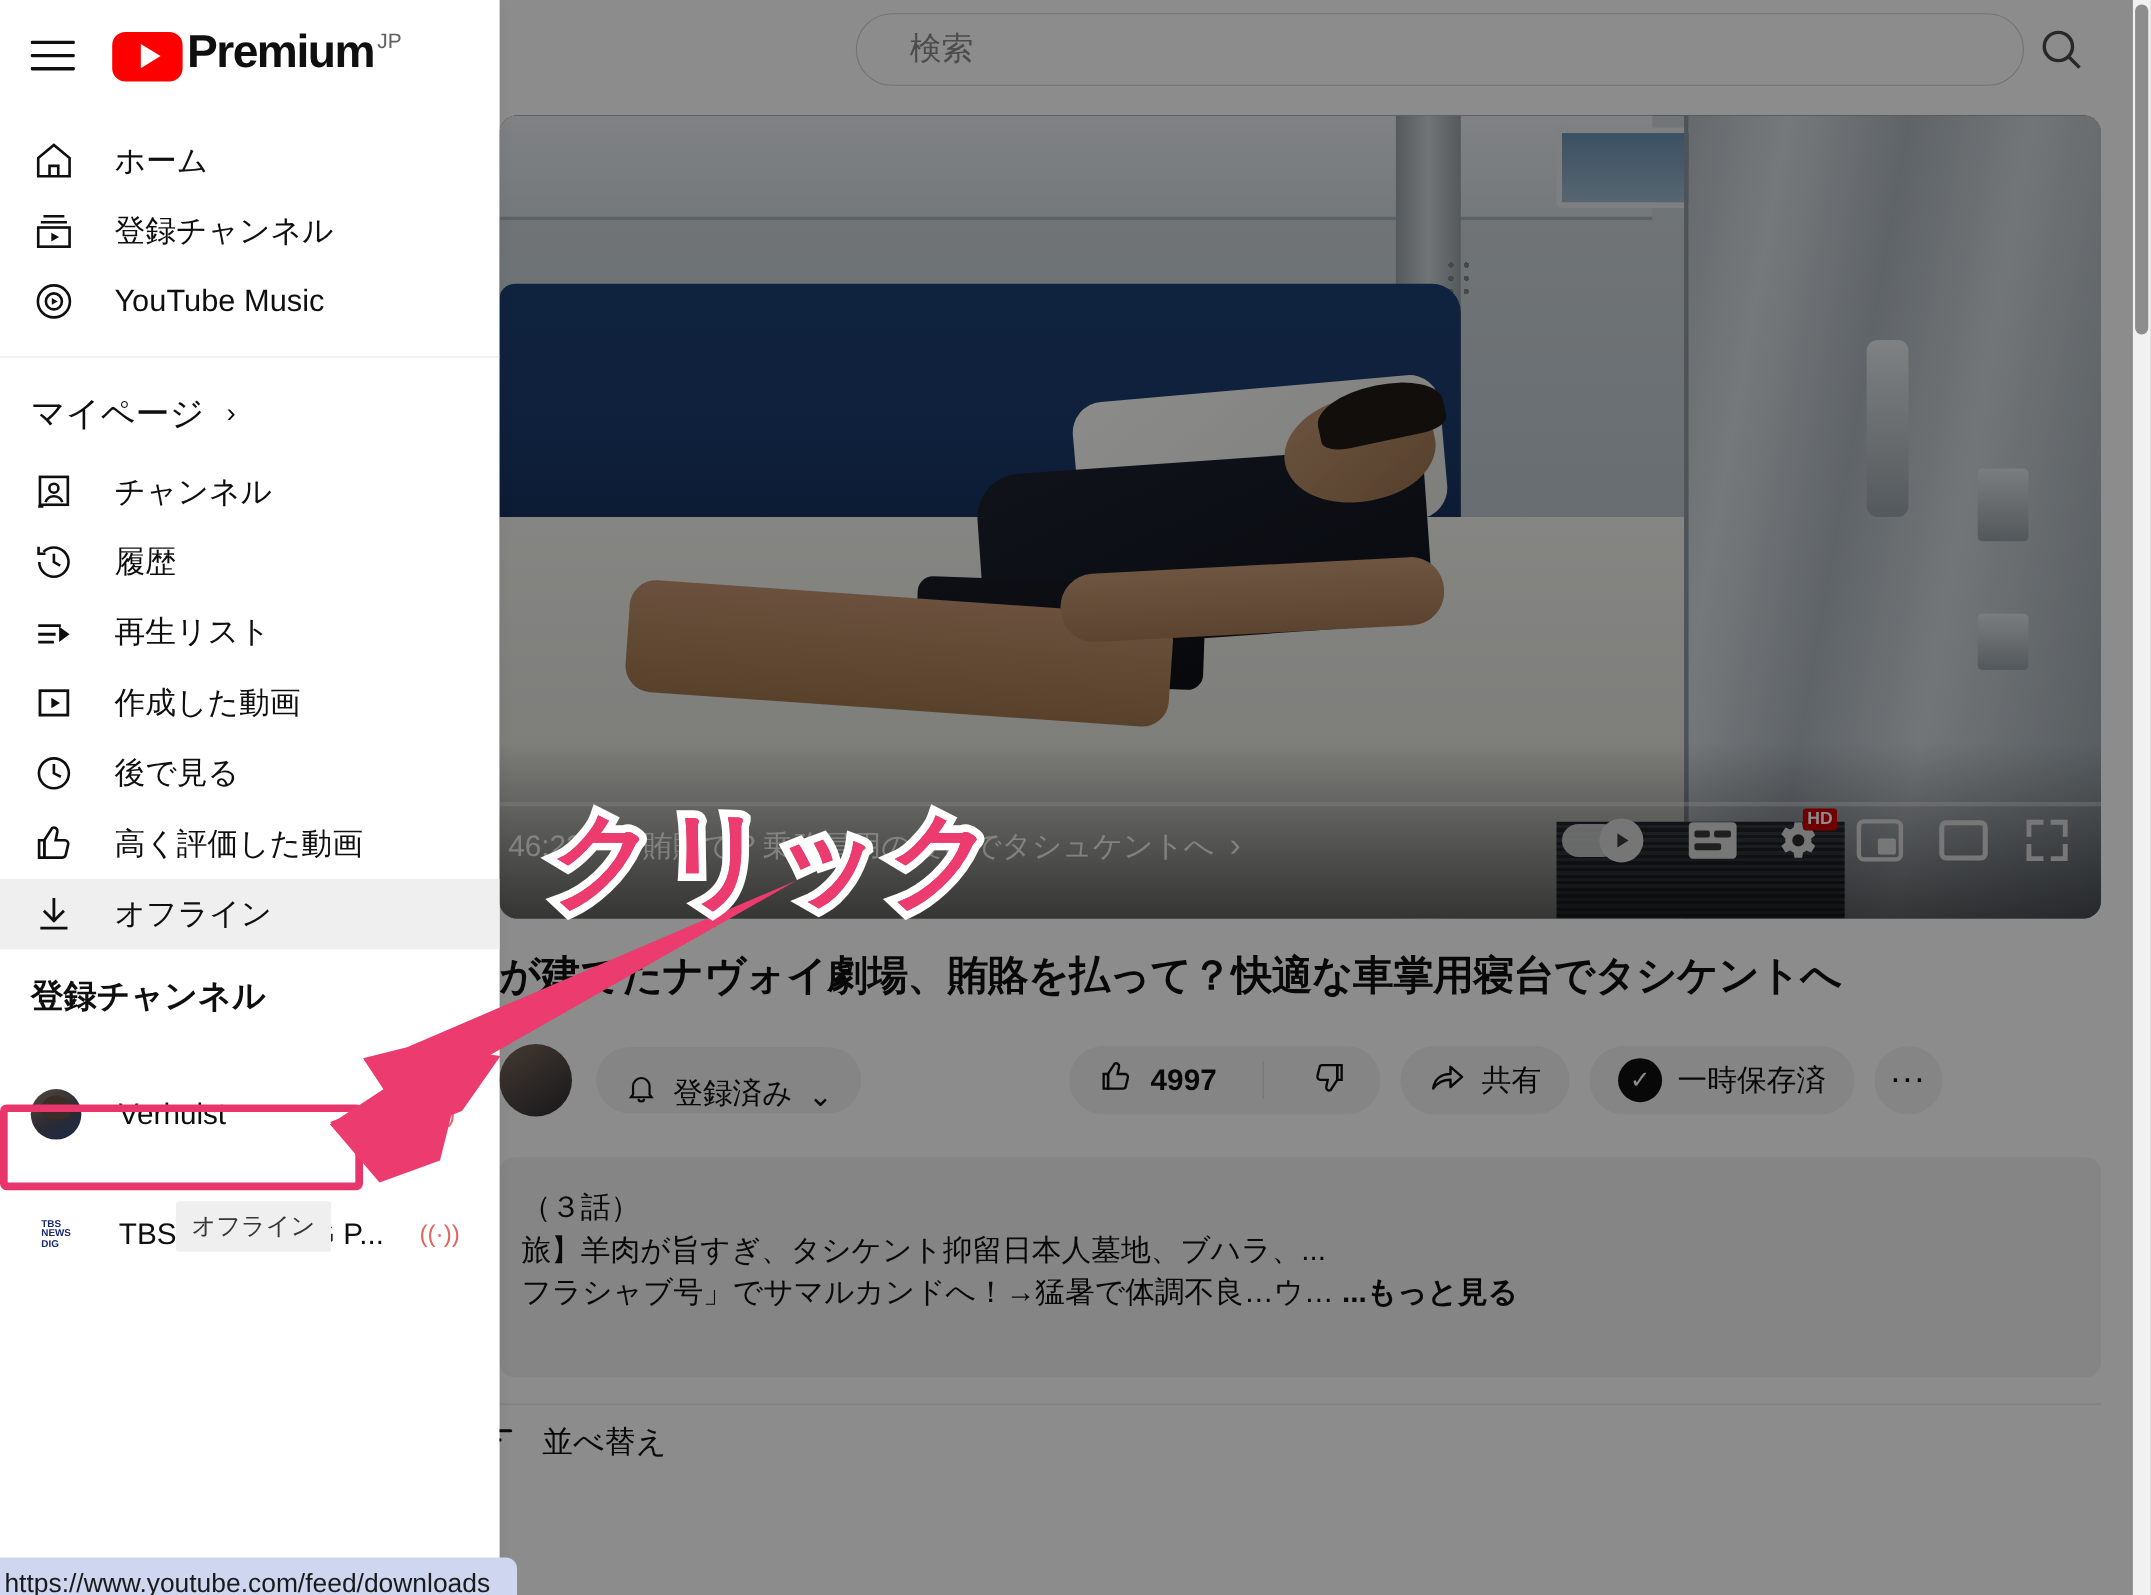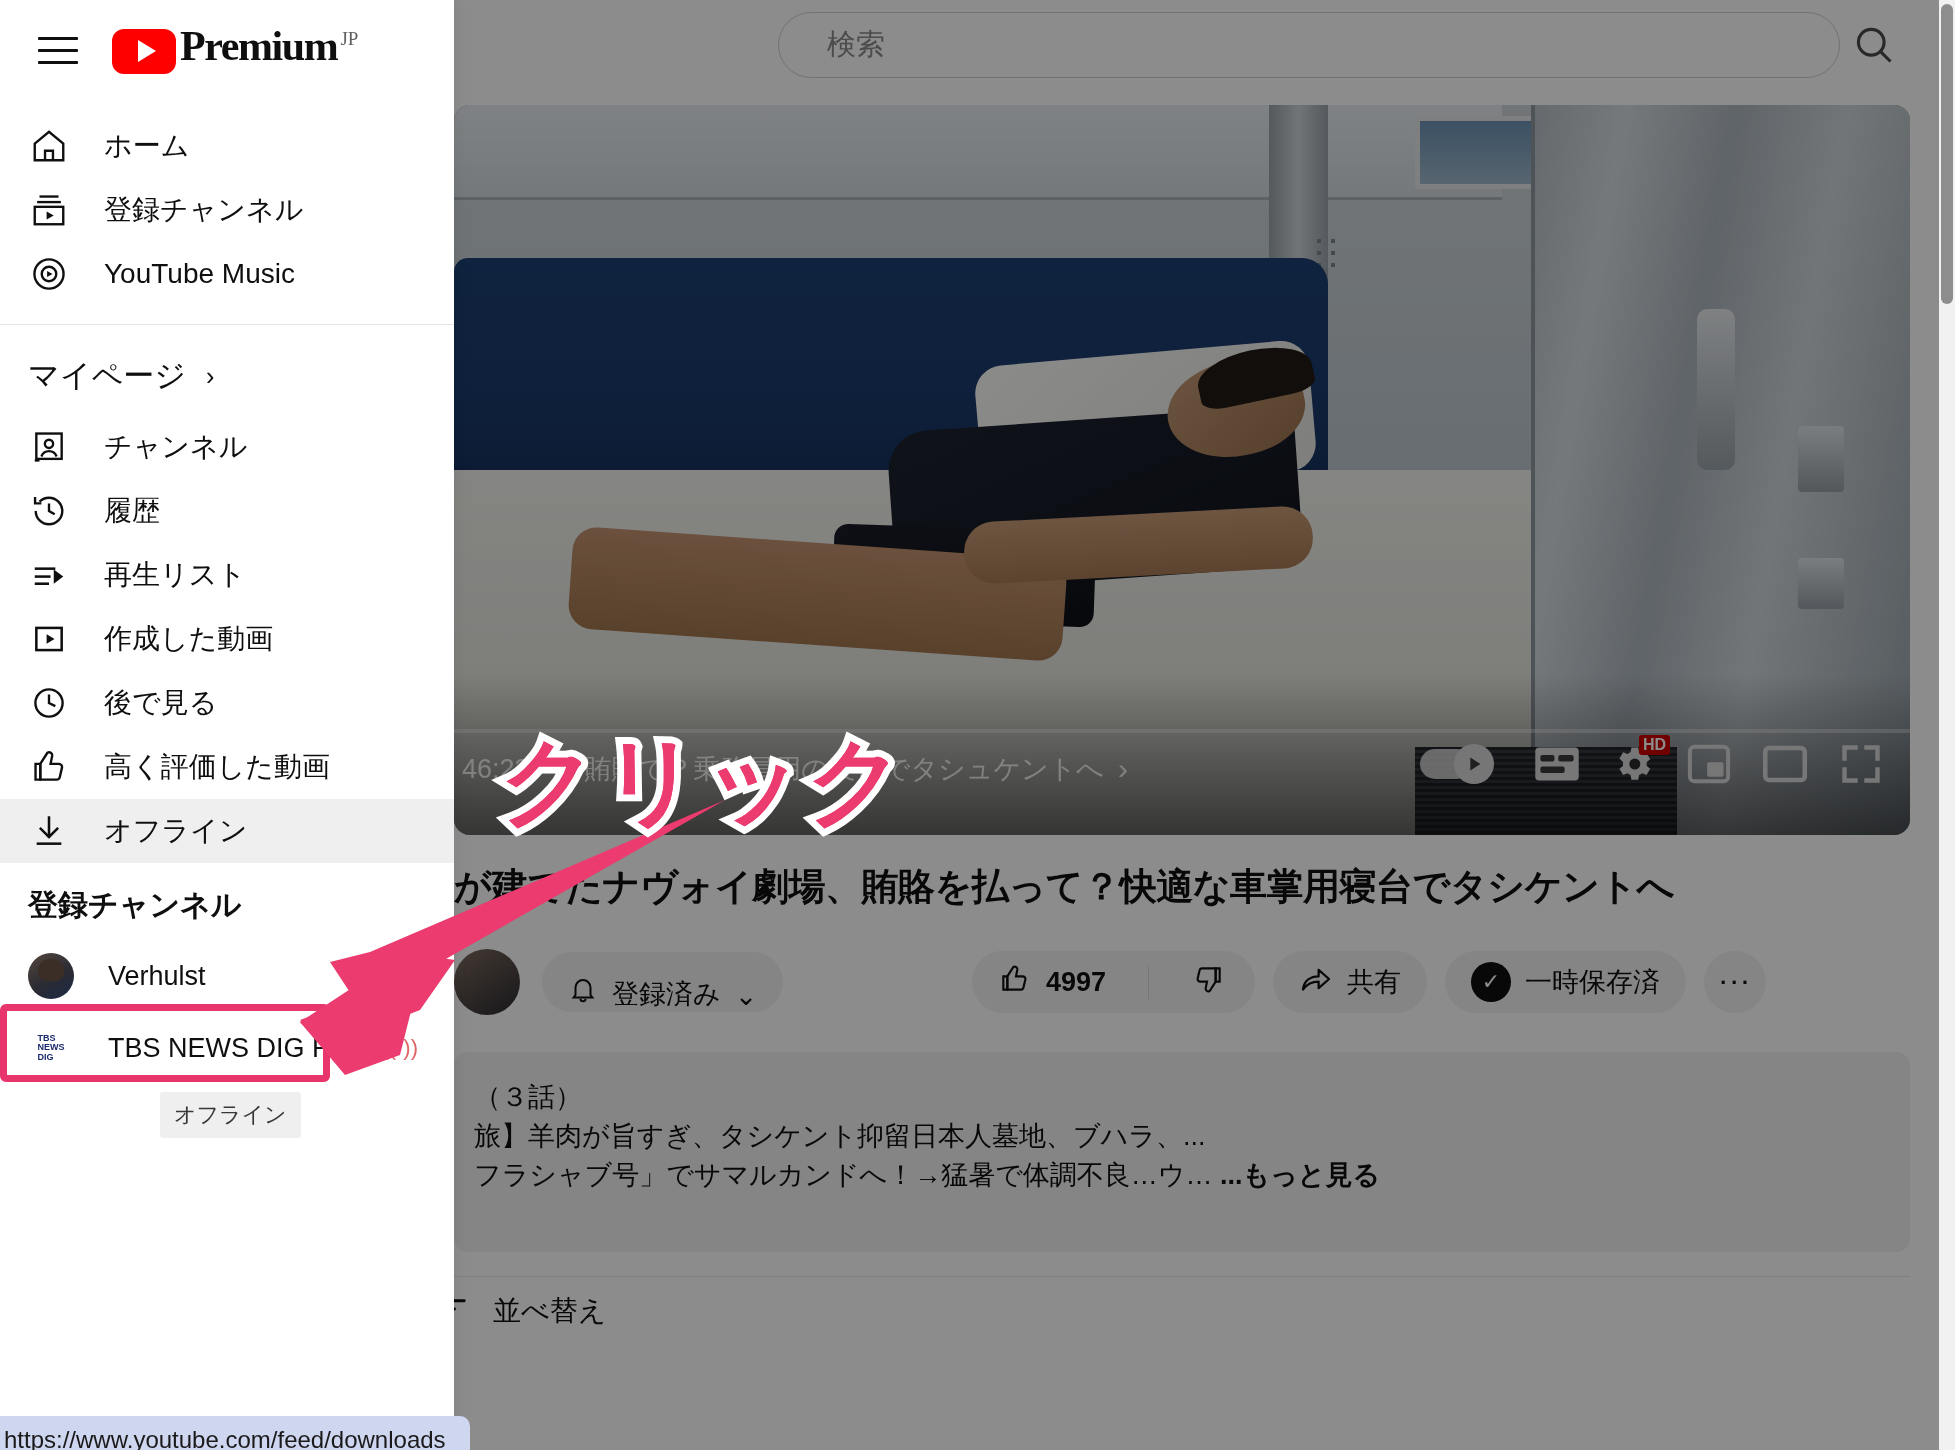--- a/index.html
+++ b/index.html
@@ -134,21 +134,21 @@
   .commentsort .lbl { font-size:28px; color:#0f0f0f; }
   .divline { position:absolute; left:454px; top:1276px; width:1456px; height:1px; background:#e5e5e5; }
 
   
   #scrim { position:absolute; left:454px; top:0; width:1501px; height:1450px;
     background:rgba(0,0,0,.45); pointer-events:none; }
 
   
   #drawer { position:absolute; left:0; top:0; width:454px; height:1450px; background:#fff; z-index:5;
     box-shadow:0 0 14px rgba(0,0,0,.08); }
-  .drawer-top { height:100px; display:flex; align-items:center; padding-left:32px; gap:28px;font-family:Liberation Serif, serif; }
+  .drawer-top { height:100px; display:flex; align-items:center; padding-left:22px; gap:28px; }
   .hamb { width:52px; height:52px; display:flex; flex-direction:column; justify-content:center; gap:9px; padding:0 6px; }
   .hamb span { display:block; height:3px; background:#0f0f0f; border-radius:1px; }
   .brand { display:flex; align-items:flex-start; }
   .yt-badge { width:64px; height:45px; background:#ff0000; border-radius:12px;
     display:flex; align-items:center; justify-content:center; margin-top:2px; }
   .yt-badge i { width:0;height:0;border-left:18px solid #fff;border-top:11px solid transparent;border-bottom:11px solid transparent; margin-left:5px;}
   .brandword { font-size:42px; font-weight:bold; color:#0f0f0f; letter-spacing:-1.4px; margin-left:4px; line-height:0.95; }
   .brandsup { font-size:19px; color:#606060; margin-left:3px; margin-top:1px; }
 
   .navlist { padding:14px 0 0 0; }
@@ -159,21 +159,21 @@
   .sechead { display:flex; align-items:center; gap:20px; padding:18px 0 18px 28px; font-size:31px; color:#0f0f0f; }
   .sechead .chev { font-size:25px; }
   .sechead2 { padding:22px 0 14px 28px; font-size:30px; font-weight:bold; color:#0f0f0f; }
 
   .navitem.highlight { background:#efefef; }
   #hl-ring { position:absolute; left:0; top:1004px; width:330px; height:78px;
     border:7px solid #e8366d; border-radius:6px; z-index:9; pointer-events:none; }
   .tooltip { position:absolute; left:160px; top:1092px; background:#efefef; color:#373737;
     font-size:22px; padding:8px 14px; border-radius:3px; z-index:9; }
 
-  .chanrow { display:flex; align-items:center; height:72px; padding-left:28px; gap:34px; }
+  .chanrow { display:flex; align-items:center; height:72px; padding-left:28px; gap:34px;margin-top:37px; }
   .chanrow .av { width:46px; height:46px; border-radius:50%; flex:none; overflow:hidden; position:relative; }
   .av-verhulst { background:linear-gradient(150deg,#55483f 0%,#2b2b33 55%,#1b2a46 100%); }
   .av-verhulst::after { content:""; position:absolute; left:10px; top:6px; width:26px; height:22px;
     background:#3a2e26; border-radius:50% 50% 35% 35%; }
   .av-tbs { background:#ffffff; display:flex; align-items:center; justify-content:center; }
   .av-tbs .tl { font-size:9px; font-weight:bold; color:#1a2a6c; line-height:1.05; text-align:left; }
   .chanrow .nm { font-size:27px; color:#0f0f0f; white-space:nowrap; overflow:hidden; }
   .livebadge { margin-left:auto; margin-right:40px; color:#e06666; font-size:22px; }
 
   

